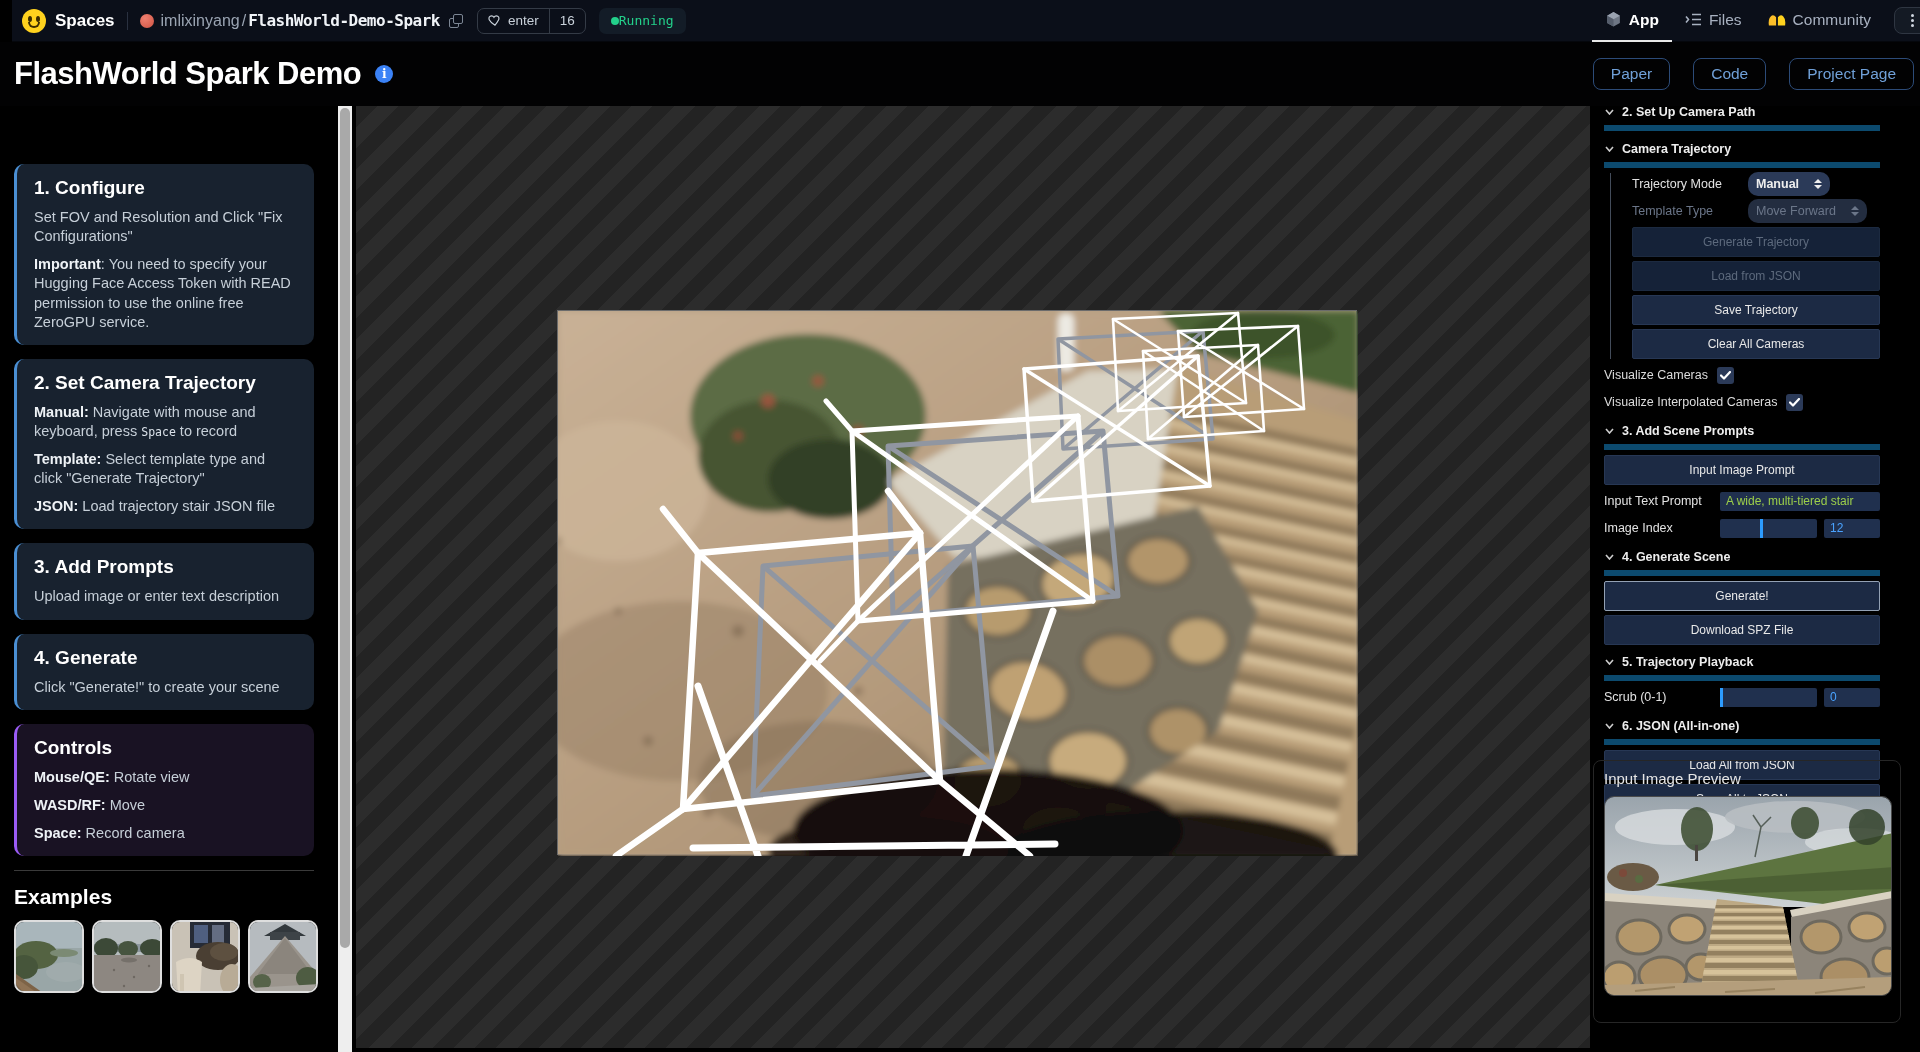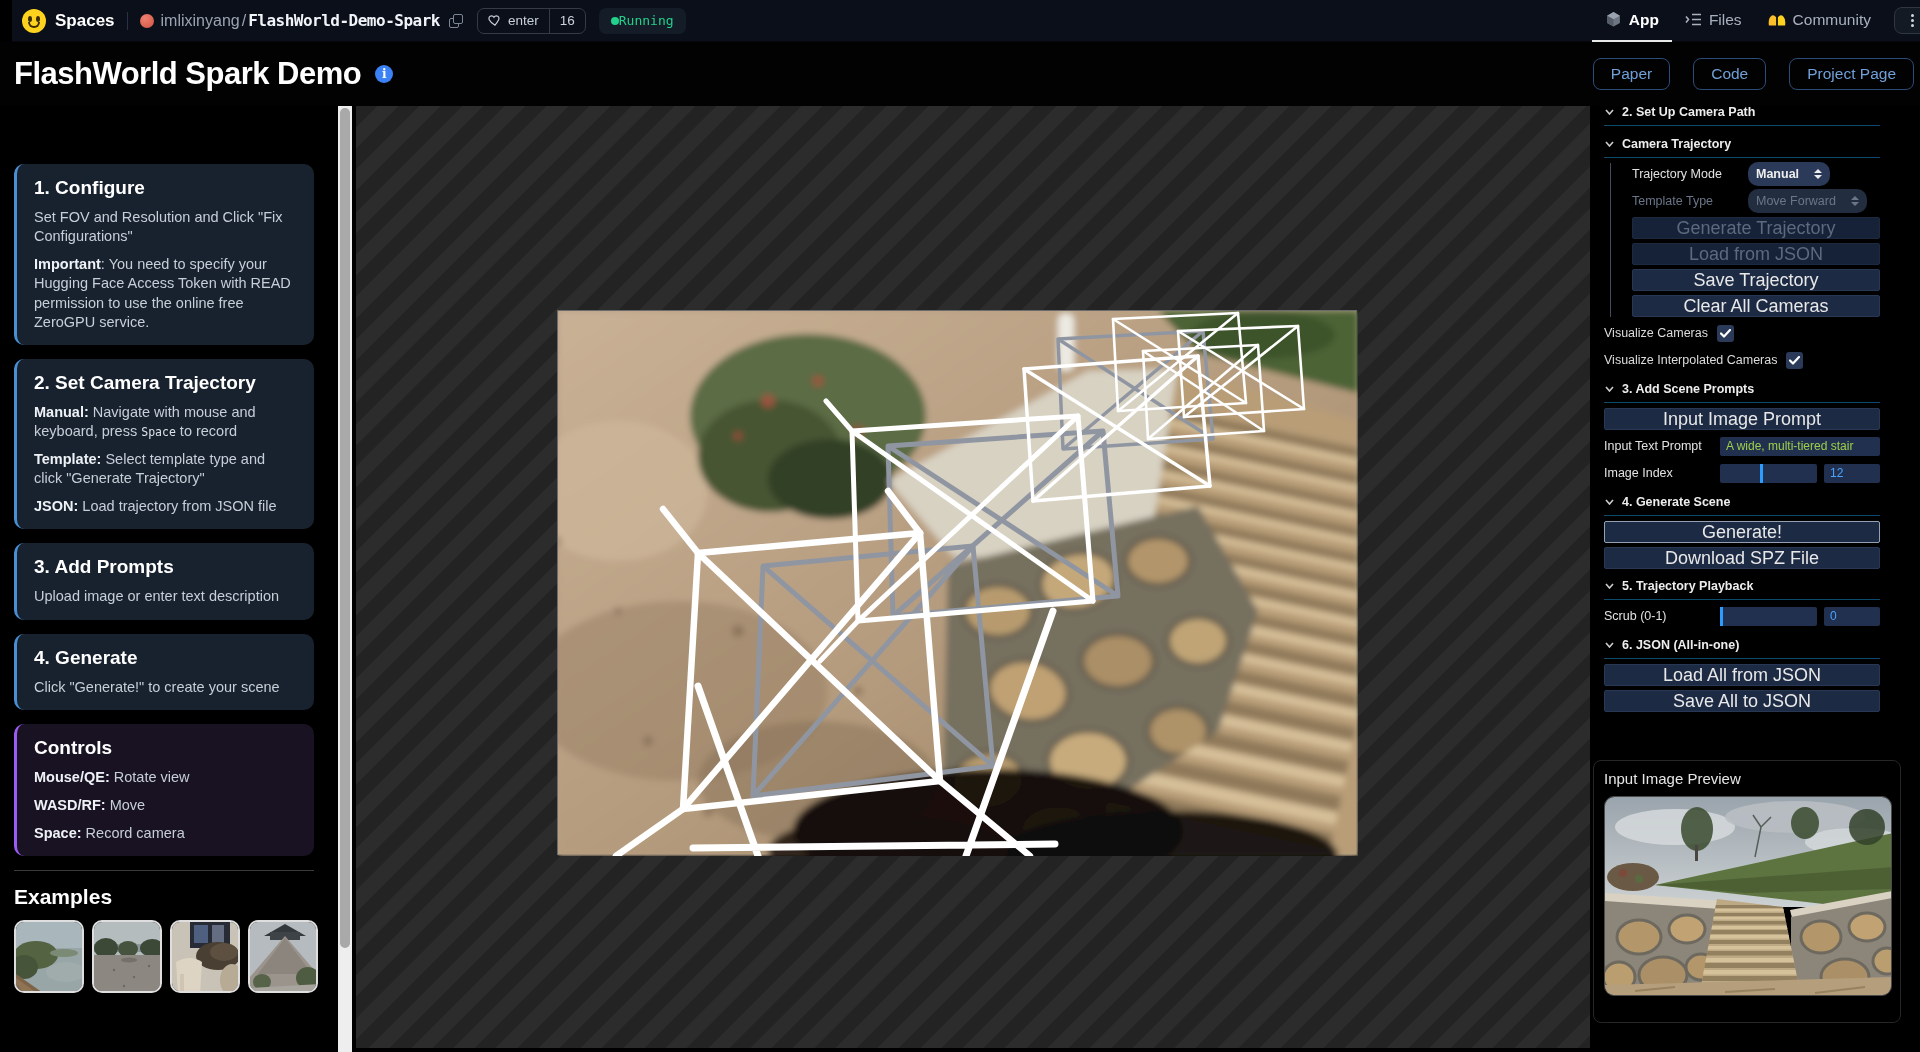--- a/index.html
+++ b/index.html
@@ -73,35 +73,35 @@
   
   .viewport { position:absolute; left:356px; top:0; width:1234px; height:942px;
               background:repeating-linear-gradient(135deg, #232323 0 15px, #2c2c2c 15px 30px); }
   .scene { position:absolute; left:201px; top:204px; width:800px; height:545px; border:1px solid #6b6b6b; cursor:grab; background:#b5a084; }
   .scene svg { display:block; }
 
   
   .rightcol { position:absolute; left:1590px; top:0; width:330px; height:946px; background:#000; }
   .lg { position:absolute; left:14px; top:0; width:276px; font-size:12.5px; color:#dcdcdc; }
   .lg-title { display:flex; align-items:center; gap:8px; font-weight:700; color:#ededed; padding:6px 0 6px 1px;
-              border-bottom:1px solid #0c4a6e; margin-bottom:5px; cursor:pointer; }
+              border-bottom:6px solid #0c4a6e; margin-bottom:5px; cursor:pointer; }
   .lg-title.clipped { margin-top:-7px; }
   .chev { width:9px; height:6px; flex:none; }
   .lg-children { border-left:1px solid #434c5a; margin-left:6px; padding-left:21px; margin-bottom:4px; }
   .lg-row { display:flex; align-items:center; height:22px; margin:5px 0; }
   .lg-row .lbl { width:116px; flex:none; color:#e2e2e2; }
   .lg-row.disabled .lbl { color:#6b7689; }
   .lg-select { background:#2b3a58; border-radius:10px; height:24px; display:inline-flex; align-items:center; gap:15px; padding:0 8px; color:#eee; font-weight:700; cursor:pointer; }
   .lg-select.disabled { background:#232d40; color:#6b7689; font-weight:400; }
   .updown { display:flex; flex-direction:column; gap:2px; }
   .updown i { width:0; height:0; border-left:4px solid transparent; border-right:4px solid transparent; display:block; }
   .updown i.up { border-bottom:4px solid currentColor; }
   .updown i.down { border-top:4px solid currentColor; }
   .lg-btn { display:block; width:100%; background:#1c2a44; border:1px solid #273754; color:#e8e8e8; text-align:center;
-            height:22px; line-height:19px; border-radius:2px; margin:4px 0; font-size:18px; cursor:pointer; font-family:"Liberation Sans",sans-serif; }
+            height:30px; line-height:19px; border-radius:2px; margin:4px 0; font-size:12px; cursor:pointer; font-family:"Liberation Sans",sans-serif; }
   .lg-btn.disabled { background:#152238; border-color:#1c2a40; color:#5d6a7d; cursor:default; }
   .lg-btn.highlight { border-color:#93a1b4; }
   .cb { width:17px; height:17px; border-radius:3px; background:#2b3a58; margin-left:9px; display:flex; align-items:center; justify-content:center; cursor:pointer; flex:none; }
   .slider { flex:1; height:19px; background:#20304e; border-radius:2px; position:relative; margin-right:7px; cursor:pointer; }
   .slider .mark { position:absolute; top:0; bottom:0; width:3px; background:#2d9cff; }
   .value-box { width:56px; height:19px; background:#20304e; border-radius:2px; color:#4aa3ff; font-size:12px;
                display:flex; align-items:center; padding-left:6px; flex:none; cursor:text; }
   .text-widget { flex:1; height:19px; background:#20304e; border-radius:2px; color:#9ccf4a; font-size:12px; line-height:19px;
                  padding:0 6px; overflow:hidden; white-space:nowrap; cursor:text; }
 
@@ -191,21 +191,21 @@
     <div class="sidebar">
       <div class="card" style="margin-top:58px">
         <h3>1. Configure</h3>
         <p>Set FOV and Resolution and Click "Fix Configurations"</p>
         <p><strong>Important</strong><span>: You need to specify your Hugging Face Access Token with READ permission to use the online free ZeroGPU service.</span></p>
       </div>
       <div class="card">
         <h3>2. Set Camera Trajectory</h3>
         <p><strong>Manual:</strong><span> Navigate with mouse and keyboard, press </span><span class="kbd">Space</span><span> to record</span></p>
         <p><strong>Template:</strong><span> Select template type and click "Generate Trajectory"</span></p>
-        <p><strong>JSON:</strong><span> Load trajectory from JSON file</span></p>
+        <p><strong>JSON:</strong><span> Load trajectory stair JSON file</span></p>
       </div>
       <div class="card">
         <h3>3. Add Prompts</h3>
         <p>Upload image or enter text description</p>
       </div>
       <div class="card">
         <h3>4. Generate</h3>
         <p>Click "Generate!" to create your scene</p>
       </div>
       <div class="card controls">

